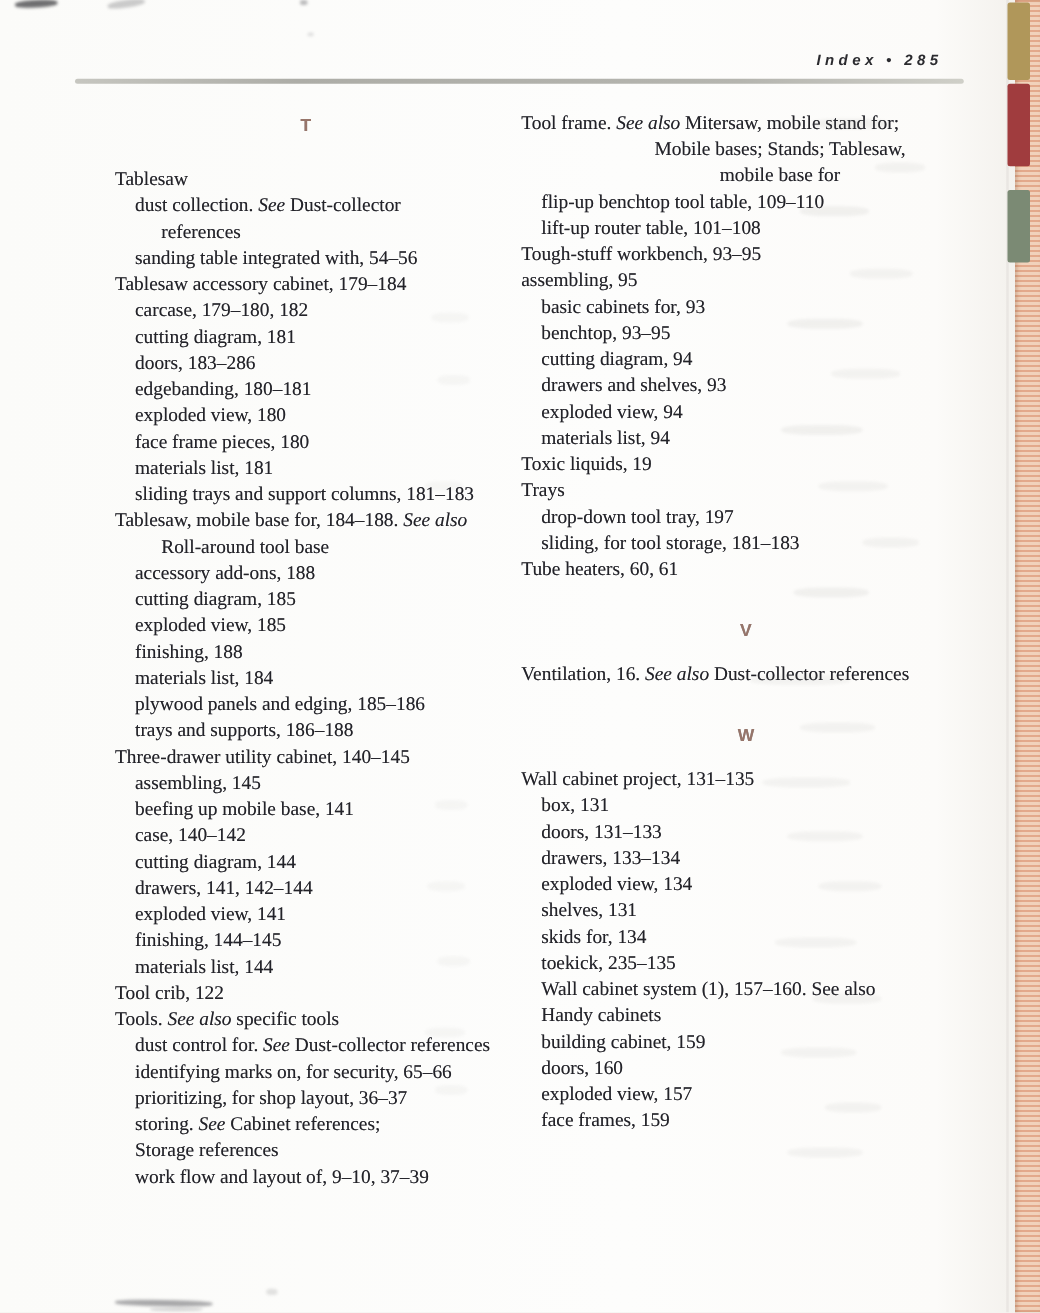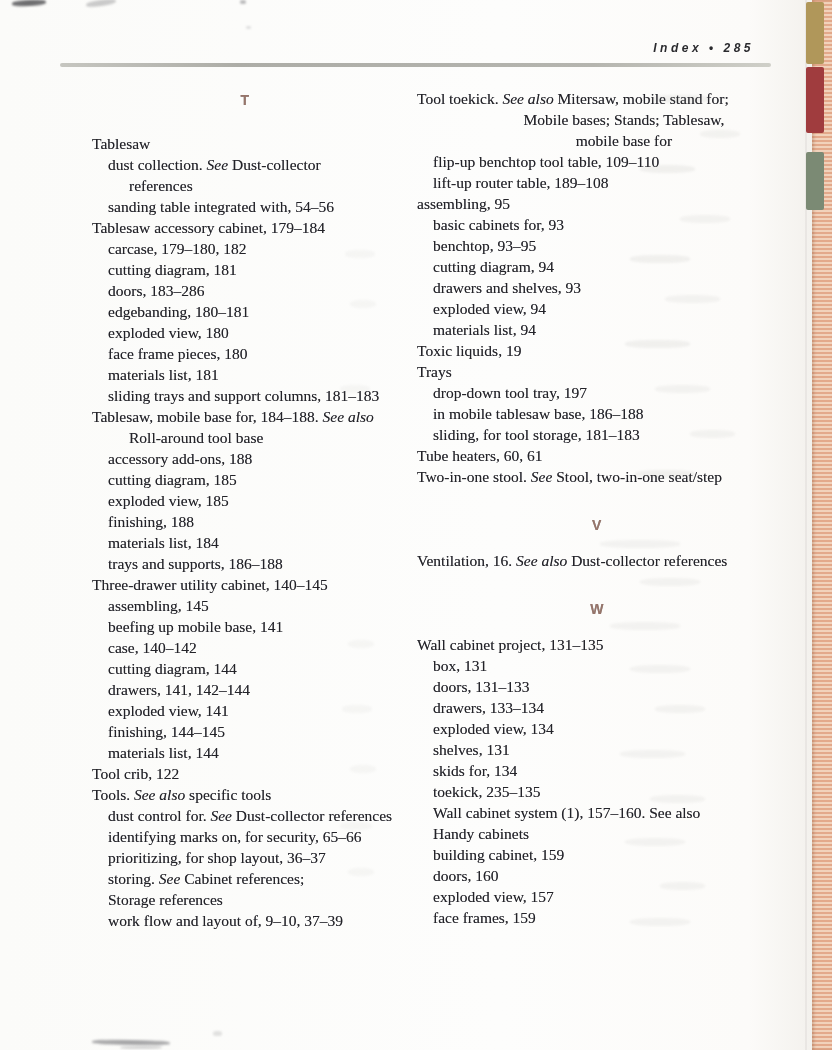--- a/index.html
+++ b/index.html
@@ -86,59 +86,59 @@
       <div class="entry ind1"><span>face frame pieces, 180</span></div>
       <div class="entry ind1"><span>materials list, 181</span></div>
       <div class="entry ind1"><span>sliding trays and support columns, 181–183</span></div>
       <div class="entry ind0"><span>Tablesaw, mobile base for, 184–188. </span><span class="it">See also</span></div>
       <div class="entry ind2"><span>Roll-around tool base</span></div>
       <div class="entry ind1"><span>accessory add-ons, 188</span></div>
       <div class="entry ind1"><span>cutting diagram, 185</span></div>
       <div class="entry ind1"><span>exploded view, 185</span></div>
       <div class="entry ind1"><span>finishing, 188</span></div>
       <div class="entry ind1"><span>materials list, 184</span></div>
+      <div class="entry ind1"><span>plywood panels and edging, 185–186</span></div>
       <div class="entry ind1"><span>trays and supports, 186–188</span></div>
       <div class="entry ind0"><span>Three-drawer utility cabinet, 140–145</span></div>
       <div class="entry ind1"><span>assembling, 145</span></div>
       <div class="entry ind1"><span>beefing up mobile base, 141</span></div>
       <div class="entry ind1"><span>case, 140–142</span></div>
       <div class="entry ind1"><span>cutting diagram, 144</span></div>
       <div class="entry ind1"><span>drawers, 141, 142–144</span></div>
       <div class="entry ind1"><span>exploded view, 141</span></div>
       <div class="entry ind1"><span>finishing, 144–145</span></div>
       <div class="entry ind1"><span>materials list, 144</span></div>
       <div class="entry ind0"><span>Tool crib, 122</span></div>
       <div class="entry ind0"><span>Tools. </span><span class="it">See also</span><span> specific tools</span></div>
       <div class="entry ind1"><span>dust control for. </span><span class="it">See</span><span> Dust-collector references</span></div>
       <div class="entry ind1"><span>identifying marks on, for security, 65–66</span></div>
       <div class="entry ind1"><span>prioritizing, for shop layout, 36–37</span></div>
       <div class="entry ind1"><span>storing. </span><span class="it">See</span><span> Cabinet references;</span></div>
       <div class="entry ind1"><span>Storage references</span></div>
       <div class="entry ind1"><span>work flow and layout of, 9–10, 37–39</span></div>
     </div>
   <div class="col col-right" id="col-right">
-      <div class="entry ind0"><span>Tool toekick. </span><span class="it">See also</span><span> Mitersaw, mobile stand for;</span></div>
+      <div class="entry ind0"><span>Tool frame. </span><span class="it">See also</span><span> Mitersaw, mobile stand for;</span></div>
       <div class="entry ind3"><span>Mobile bases; Stands; Tablesaw,</span></div>
       <div class="entry ind3"><span>mobile base for</span></div>
       <div class="entry ind1"><span>flip-up benchtop tool table, 109–110</span></div>
-      <div class="entry ind1"><span>lift-up router table, 189–108</span></div>
+      <div class="entry ind1"><span>lift-up router table, 101–108</span></div>
+      <div class="entry ind0"><span>Tough-stuff workbench, 93–95</span></div>
       <div class="entry ind0"><span>assembling, 95</span></div>
       <div class="entry ind1"><span>basic cabinets for, 93</span></div>
       <div class="entry ind1"><span>benchtop, 93–95</span></div>
       <div class="entry ind1"><span>cutting diagram, 94</span></div>
       <div class="entry ind1"><span>drawers and shelves, 93</span></div>
       <div class="entry ind1"><span>exploded view, 94</span></div>
       <div class="entry ind1"><span>materials list, 94</span></div>
       <div class="entry ind0"><span>Toxic liquids, 19</span></div>
       <div class="entry ind0"><span>Trays</span></div>
       <div class="entry ind1"><span>drop-down tool tray, 197</span></div>
-      <div class="entry ind1"><span>in mobile tablesaw base, 186–188</span></div>
       <div class="entry ind1"><span>sliding, for tool storage, 181–183</span></div>
       <div class="entry ind0"><span>Tube heaters, 60, 61</span></div>
-      <div class="entry ind0"><span>Two-in-one stool. </span><span class="it">See</span><span> Stool, two-in-one seat/step</span></div>
       <div class="sec-head mid" style="color: rgb(151, 117, 106);">V</div>
       <div class="entry ind0"><span>Ventilation, 16. </span><span class="it">See also</span><span> Dust-collector references</span></div>
       <div class="sec-head mid" style="color: rgb(151, 117, 106);">W</div>
       <div class="entry ind0"><span>Wall cabinet project, 131–135</span></div>
       <div class="entry ind1"><span>box, 131</span></div>
       <div class="entry ind1"><span>doors, 131–133</span></div>
       <div class="entry ind1"><span>drawers, 133–134</span></div>
       <div class="entry ind1"><span>exploded view, 134</span></div>
       <div class="entry ind1"><span>shelves, 131</span></div>
       <div class="entry ind1"><span>skids for, 134</span></div>

